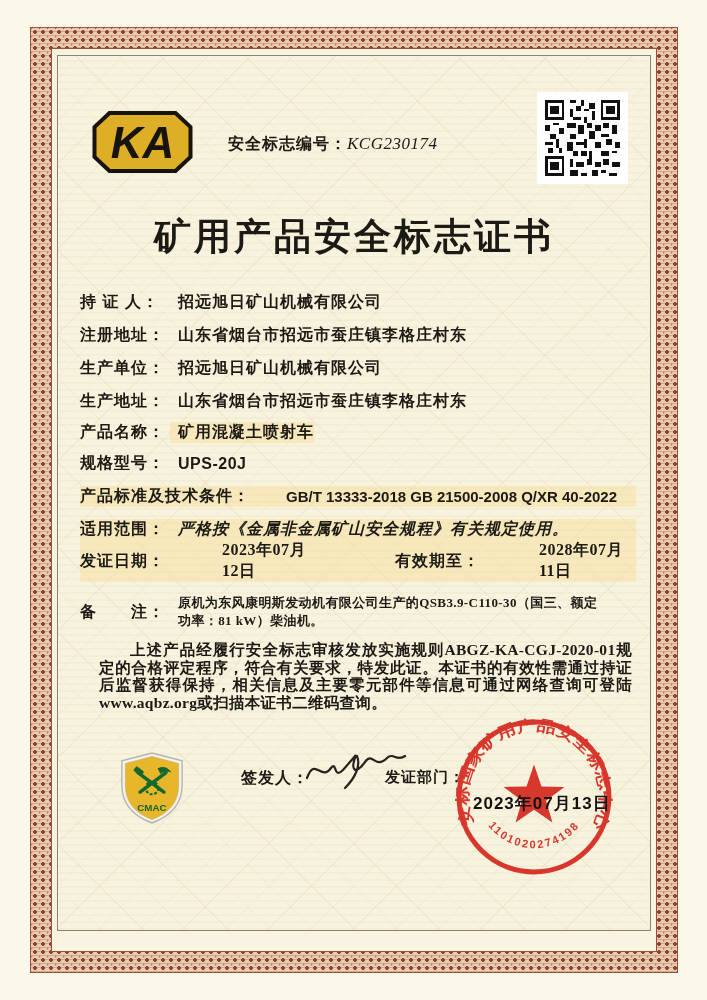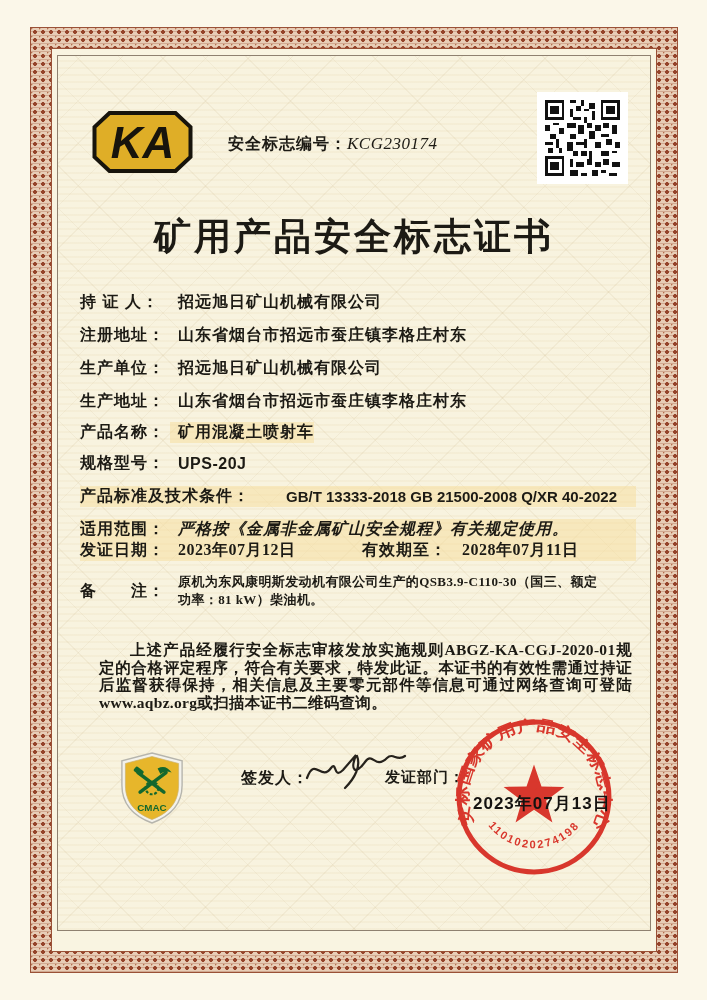--- a/index.html
+++ b/index.html
@@ -50,21 +50,21 @@
   .row{display:flex;align-items:center;margin-bottom:12px;}
   .row .lbl{flex:none;width:90px;font-size:16px;font-weight:bold;letter-spacing:1px;white-space:nowrap;}
   .row .val{font-size:16px;font-weight:bold;font-family:"Liberation Serif",serif;padding-left:8px;letter-spacing:1px;}
   .row.tight{margin-bottom:10px;}
   .row.std .lbl{width:auto;}
   .row.std .val{padding-left:36px;font-family:"Liberation Sans",sans-serif;font-size:15px;letter-spacing:0;}
   .row.model .val{font-family:"Liberation Sans",sans-serif;letter-spacing:.5px;}
   .row.scope{margin-bottom:0;}
   .row.scope .val{font-style:italic;}
   .hl{background:rgba(246,222,160,.55);}
-  #dates-row{}
+  #dates-row{gap:44px;}
   #dates-row .val{font-family:Liberation Serif, serif;letter-spacing:.5px;width:152px;}
   #dates-row .lbl2{flex:none;font-size:16px;font-weight:bold;letter-spacing:1px;margin-left:32px;width:92px;}
   #remark-row .val{font-size:13px;line-height:18px;max-width:430px;letter-spacing:.4px;}
   
   #statement{left:22px;top:585px;right:18px;
     font-family:"Liberation Serif",serif;font-weight:bold;
     font-size:15.5px;line-height:17.5px;letter-spacing:.3px;
     text-indent:2em;text-align:justify;margin-left:19px;}
   
   #cmac{left:59px;top:695px;width:70px;height:74px;}

